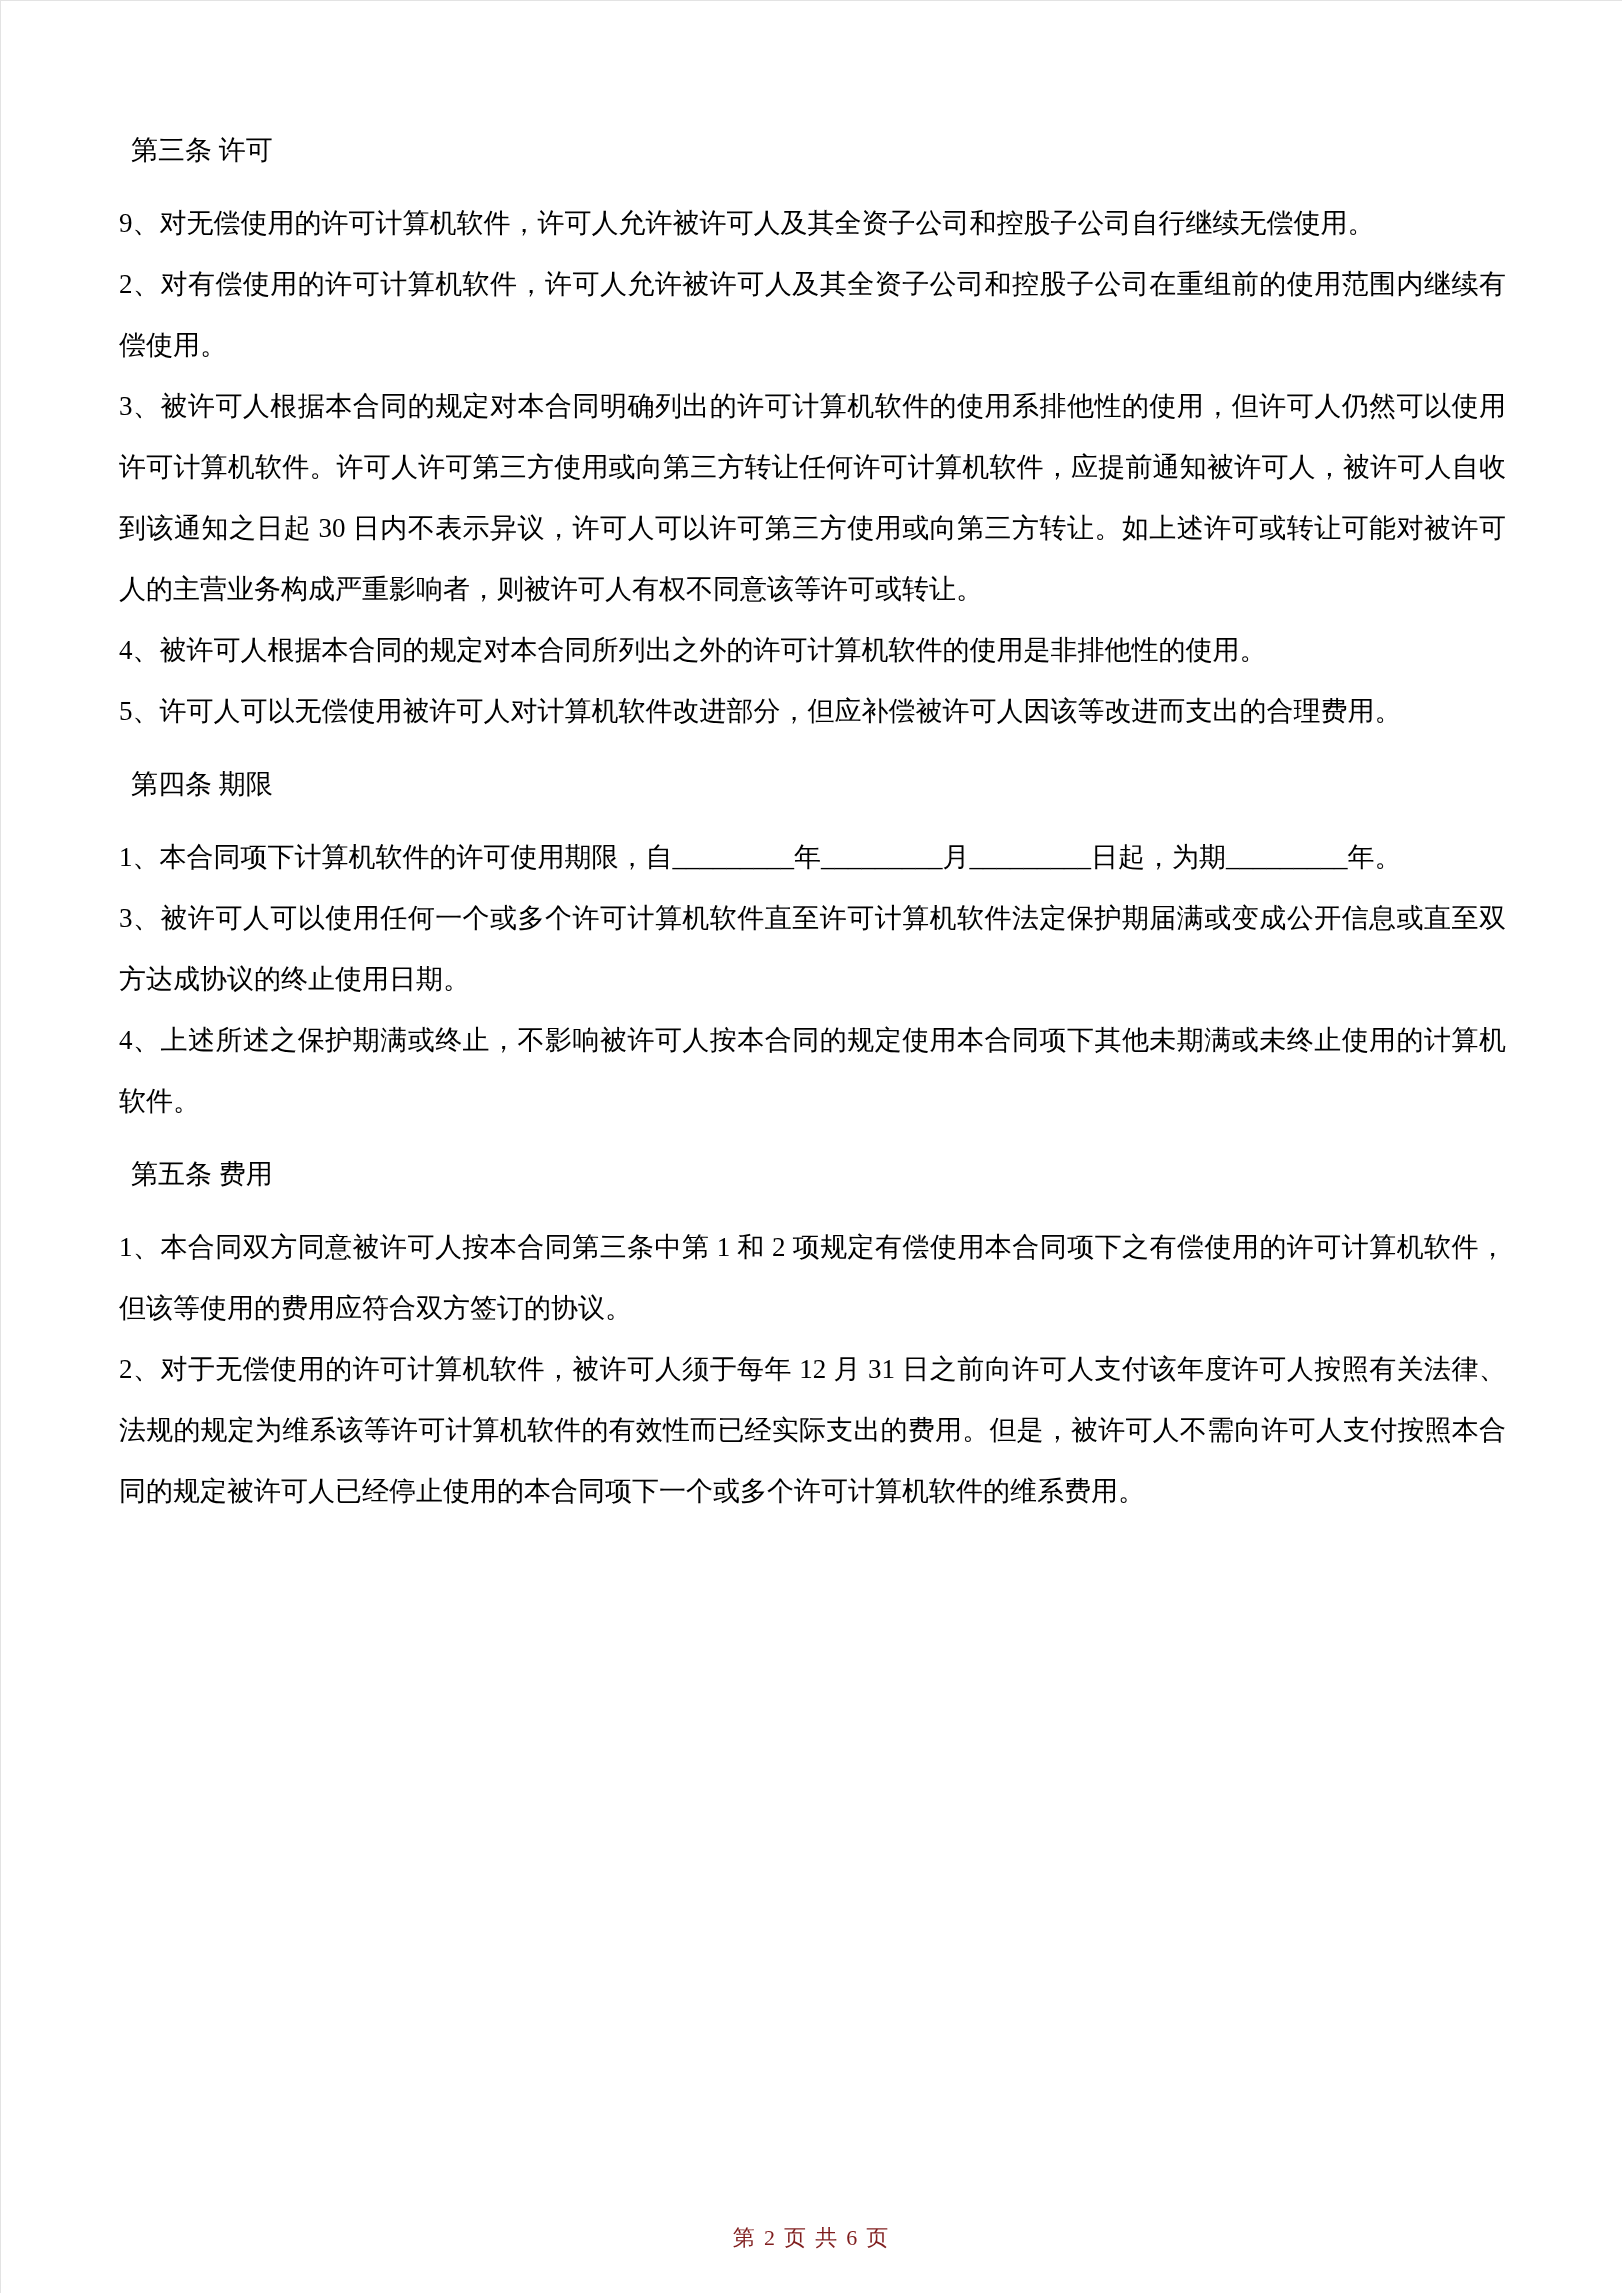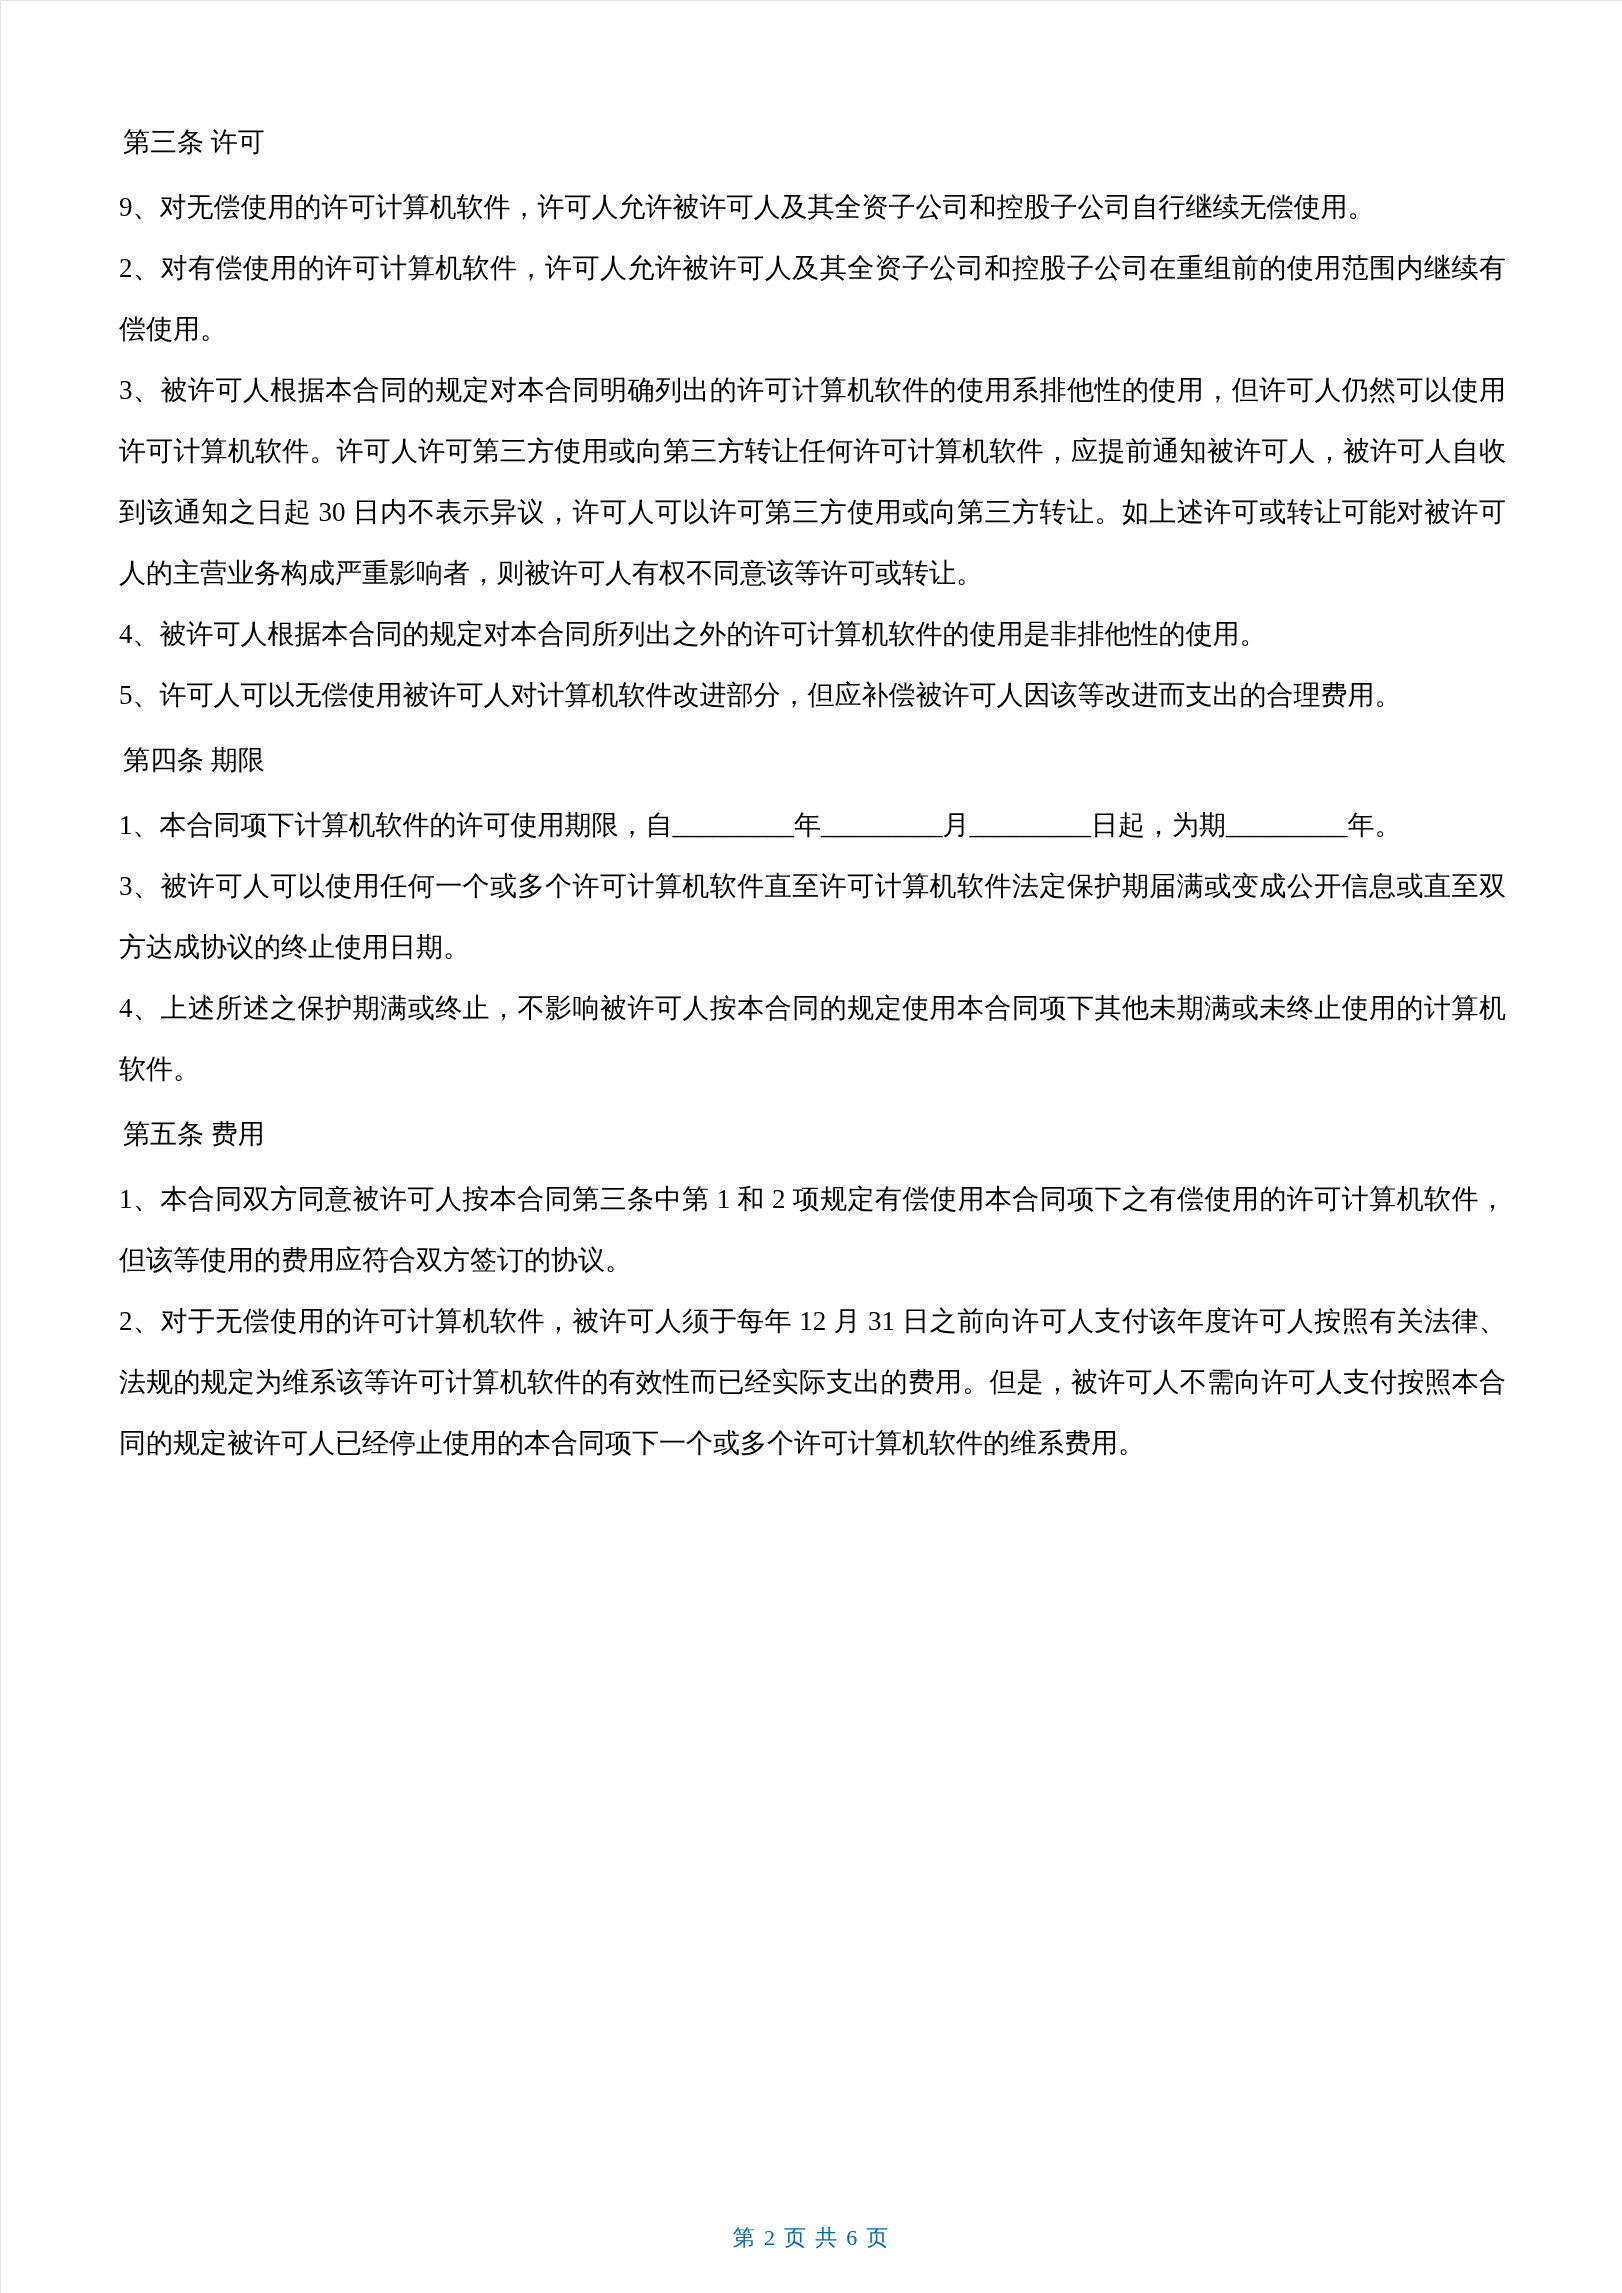--- a/index.html
+++ b/index.html
@@ -21,33 +21,33 @@
       color: #000000;
       overflow: hidden;
     }
     .para {
       margin: 0;
       text-align: justify;
       text-justify: inter-ideograph;
       word-break: break-all;
     }
     .heading {
-      margin: 4px;
+      margin: 12px;
       text-align: left;
     }
     .footer {
       position: absolute;
       left: 0;
       right: 0;
       bottom: 42px;
       text-align: center;
       font-size: 22px;
       line-height: 27px;
       letter-spacing: 1.8px;
-      color: #0369a1;
+      color: #7f1d1d;
     }
   </style>
 </head>
 <body>
 
 <div class="page">
 
   <p class="para heading">第三条 许可</p>
   <p class="para">9、对无偿使用的许可计算机软件，许可人允许被许可人及其全资子公司和控股子公司自行继续无偿使用。</p>
   <p class="para">2、对有偿使用的许可计算机软件，许可人允许被许可人及其全资子公司和控股子公司在重组前的使用范围内继续有偿使用。</p>

